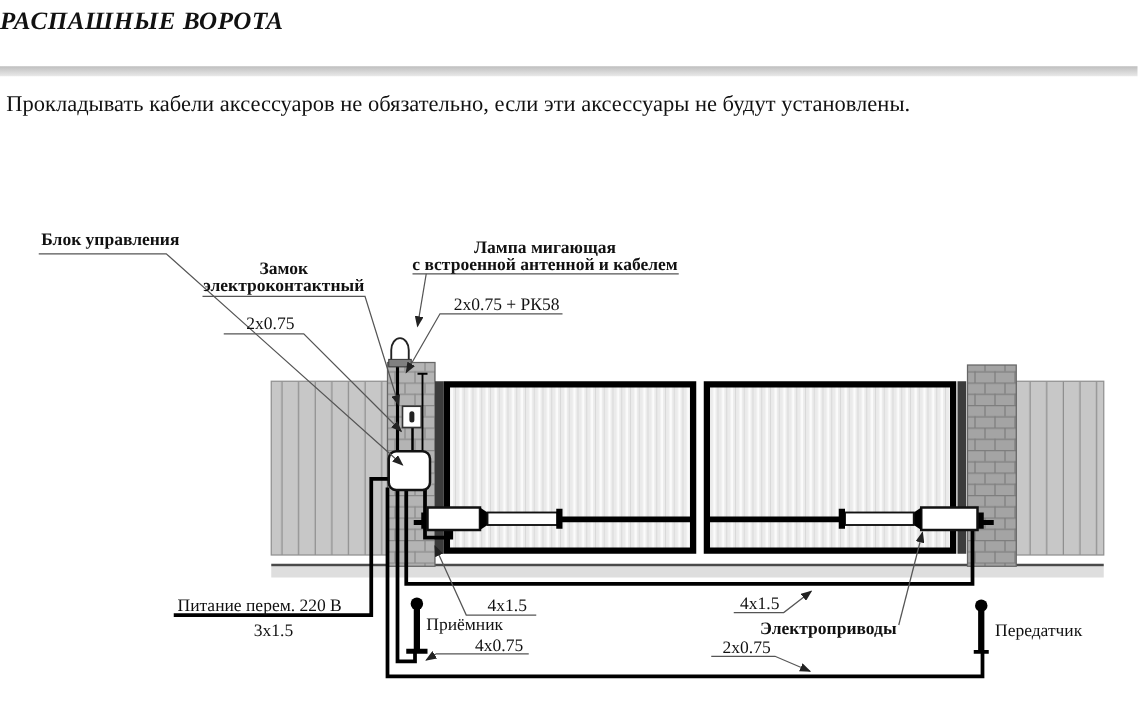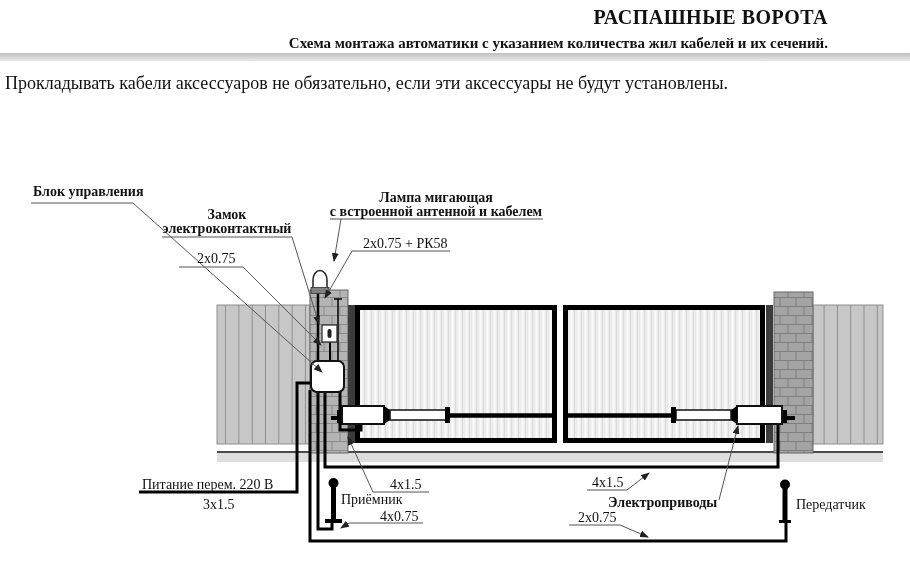--- a/index.html
+++ b/index.html
@@ -1,34 +1,33 @@
 <!DOCTYPE html>
 <html><head>
 <meta charset="utf-8">
 <style>
   html,body{margin:0;padding:0;background:#fff;}
   body{width:910px;height:580px;position:relative;font-family:"Liberation Serif",serif;color:#111;overflow:hidden;}
-  .header{position:absolute;left:0;top:0;width:828px;text-align:right;}
+  .header{position:absolute;left:0;top:0;width:828px;text-align:left;font-style:italic;}
   .title{font-size:20px;font-weight:bold;margin-top:6px;letter-spacing:.5px;}
   .subtitle{font-size:15px;font-weight:bold;margin-top:6px;}
   .divider{position:absolute;left:0;top:53px;width:910px;height:8px;
            background:linear-gradient(#bfbfbf,#e9e9e9);}
   .note{position:absolute;left:5px;top:73px;font-size:18px;}
   svg{position:absolute;left:0;top:0;}
   text{font-family:"Liberation Serif",serif;fill:#111;font-size:14px;}
   text.b{font-weight:bold;}
   .cable{stroke:#000;stroke-width:3;fill:none;}
   .thin{stroke:#555;stroke-width:1;fill:none;}
 </style>
 </head>
 <body>
 
 <div class="header">
   <div class="title">РАСПАШНЫЕ ВОРОТА</div>
-  <div class="subtitle">Схема монтажа автоматики с указанием количества жил кабелей и их сечений.</div>
 </div>
 <div class="divider"></div>
 <div class="note">Прокладывать кабели аксессуаров не обязательно, если эти аксессуары не будут установлены.</div>
 
 <svg width="910" height="580" viewBox="0 0 910 580">
   <defs>
     <marker id="arr" markerWidth="9" markerHeight="7" refX="8" refY="3.5" orient="auto">
       <path d="M0,0 L9,3.5 L0,7 Z" fill="#222"></path>
     </marker>
     <pattern id="fencePat" width="13.3" height="139" patternUnits="userSpaceOnUse">

